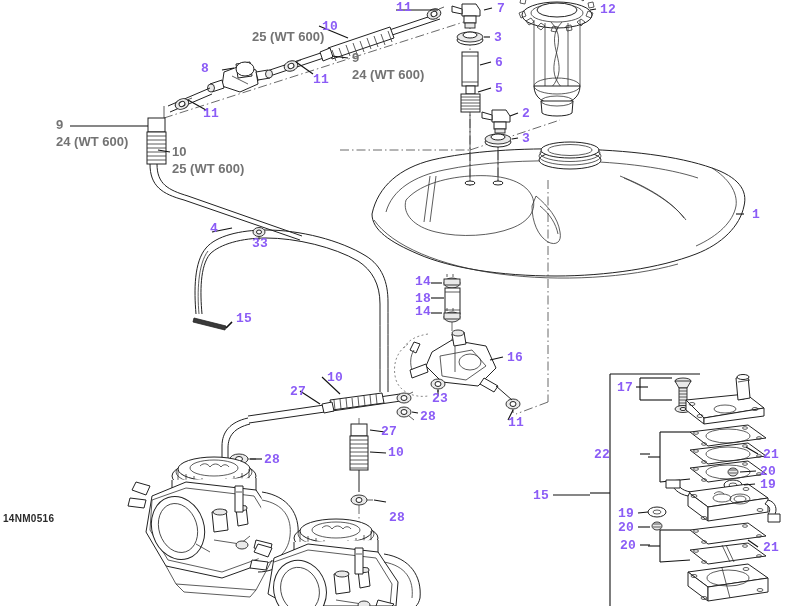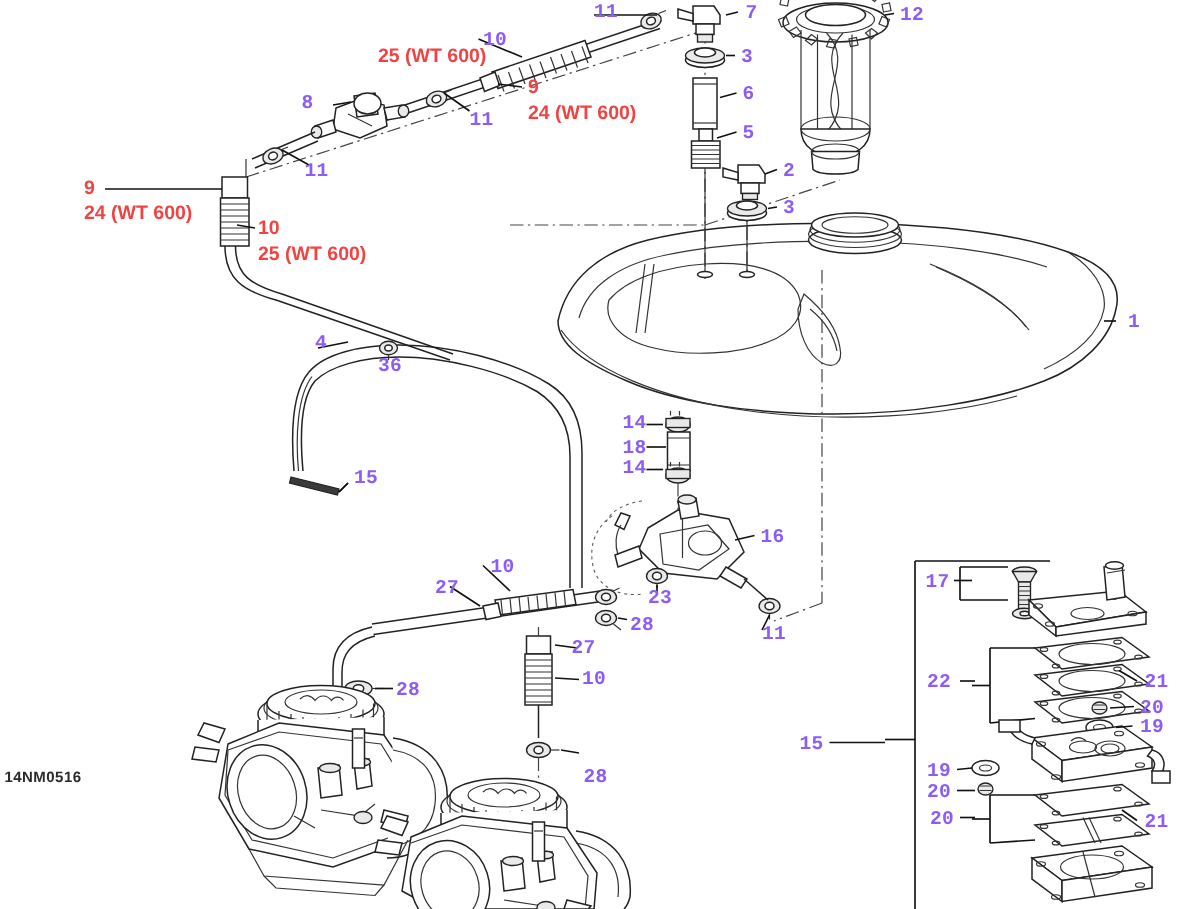--- a/index.html
+++ b/index.html
@@ -21,21 +21,21 @@
     font-size:13px;
     font-weight:700;
     color:#8b5cf6;
     white-space:nowrap;
     letter-spacing:0.2px;
     line-height:1.25;
   }
   .lbl2{
     position:absolute;
     font-family:"Liberation Sans", sans-serif;
-    font-size:13px;font-weight:700;color:#ef4444;
+    font-size:13px;font-weight:700;color:#737373;
     white-space:nowrap;line-height:1.3;
   }
   .lbl2 .l1{display:block;}
   .lbl2 .l2{display:block;}
   #drawing-id{
     position:absolute;left:3px;top:513px;
     font-family:"Liberation Sans", sans-serif;
     font-size:10px;font-weight:700;color:#2b2b2b;
     letter-spacing:0.3px;
   }
@@ -614,23 +614,23 @@
   <div class="lbl" style="left:533px;top:488px;">15</div>
   <div class="lbl" style="left:507px;top:350px;">16</div>
   <div class="lbl" style="left:617px;top:380px;">17</div>
   <div class="lbl" style="left:620px;top:538px;">20</div>
   <div class="lbl" style="left:618px;top:506px;">19</div>
   <div class="lbl" style="left:760px;top:477px;">19</div>
   <div class="lbl" style="left:618px;top:520px;">20</div>
   <div class="lbl" style="left:760px;top:464px;">20</div>
   <div class="lbl" style="left:763px;top:447px;">21</div>
   <div class="lbl" style="left:763px;top:540px;">21</div>
-  <div class="lbl" style="left:618px;top:447px;text-align:center;">22</div>
+  <div class="lbl" style="left:594px;top:447px;text-align:center;">22</div>
   <div class="lbl" style="left:432px;top:391px;">23</div>
-  <div class="lbl" style="left:252px;top:236px;">36</div>
+  <div class="lbl" style="left:252px;top:236px;">33</div>
   <div class="lbl" style="left:290px;top:384px;">27</div>
   <div class="lbl" style="left:381px;top:424px;">27</div>
   <div class="lbl" style="left:420px;top:409px;">28</div>
   <div class="lbl" style="left:264px;top:452px;">28</div>
   <div class="lbl" style="left:389px;top:510px;">28</div>
   <div class="lbl" style="left:210px;top:221px;">4</div>
   <div class="lbl" style="left:322px;top:19px;">10</div>
   <div class="lbl" style="left:327px;top:370px;">10</div>
   <div class="lbl" style="left:388px;top:445px;">10</div>
 

